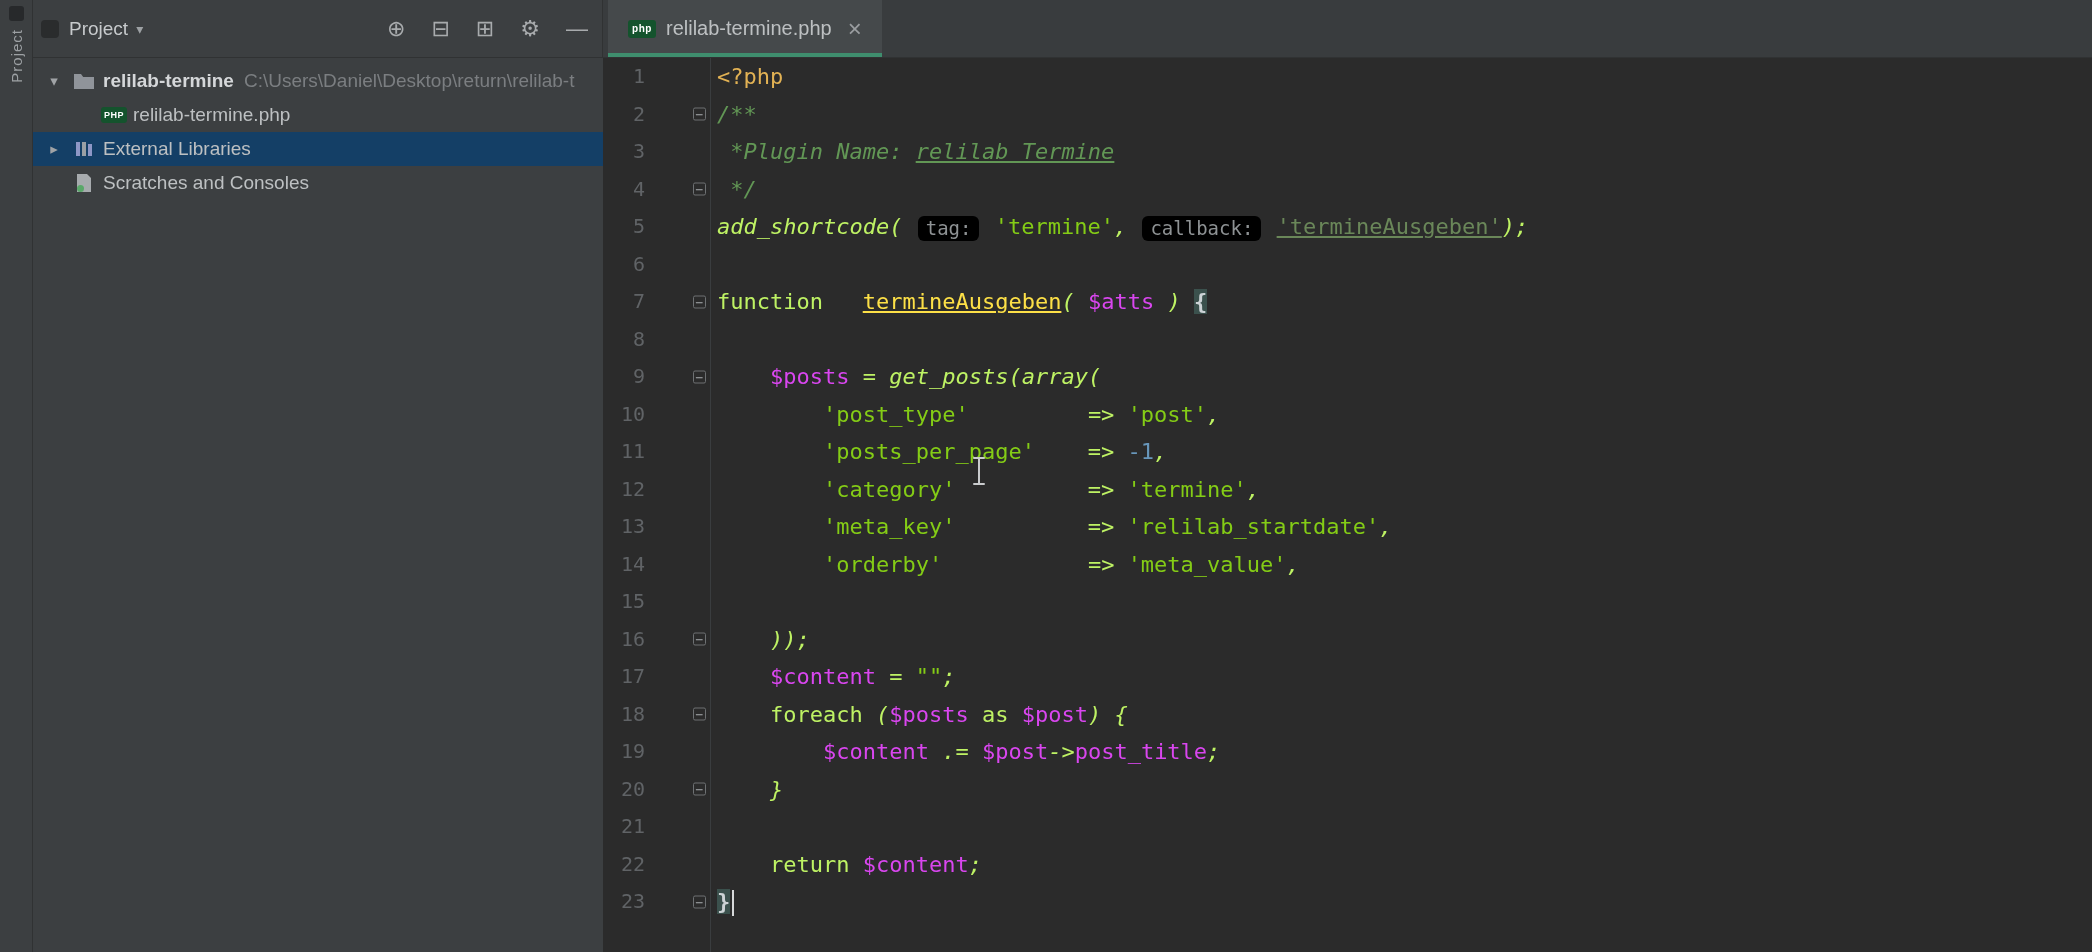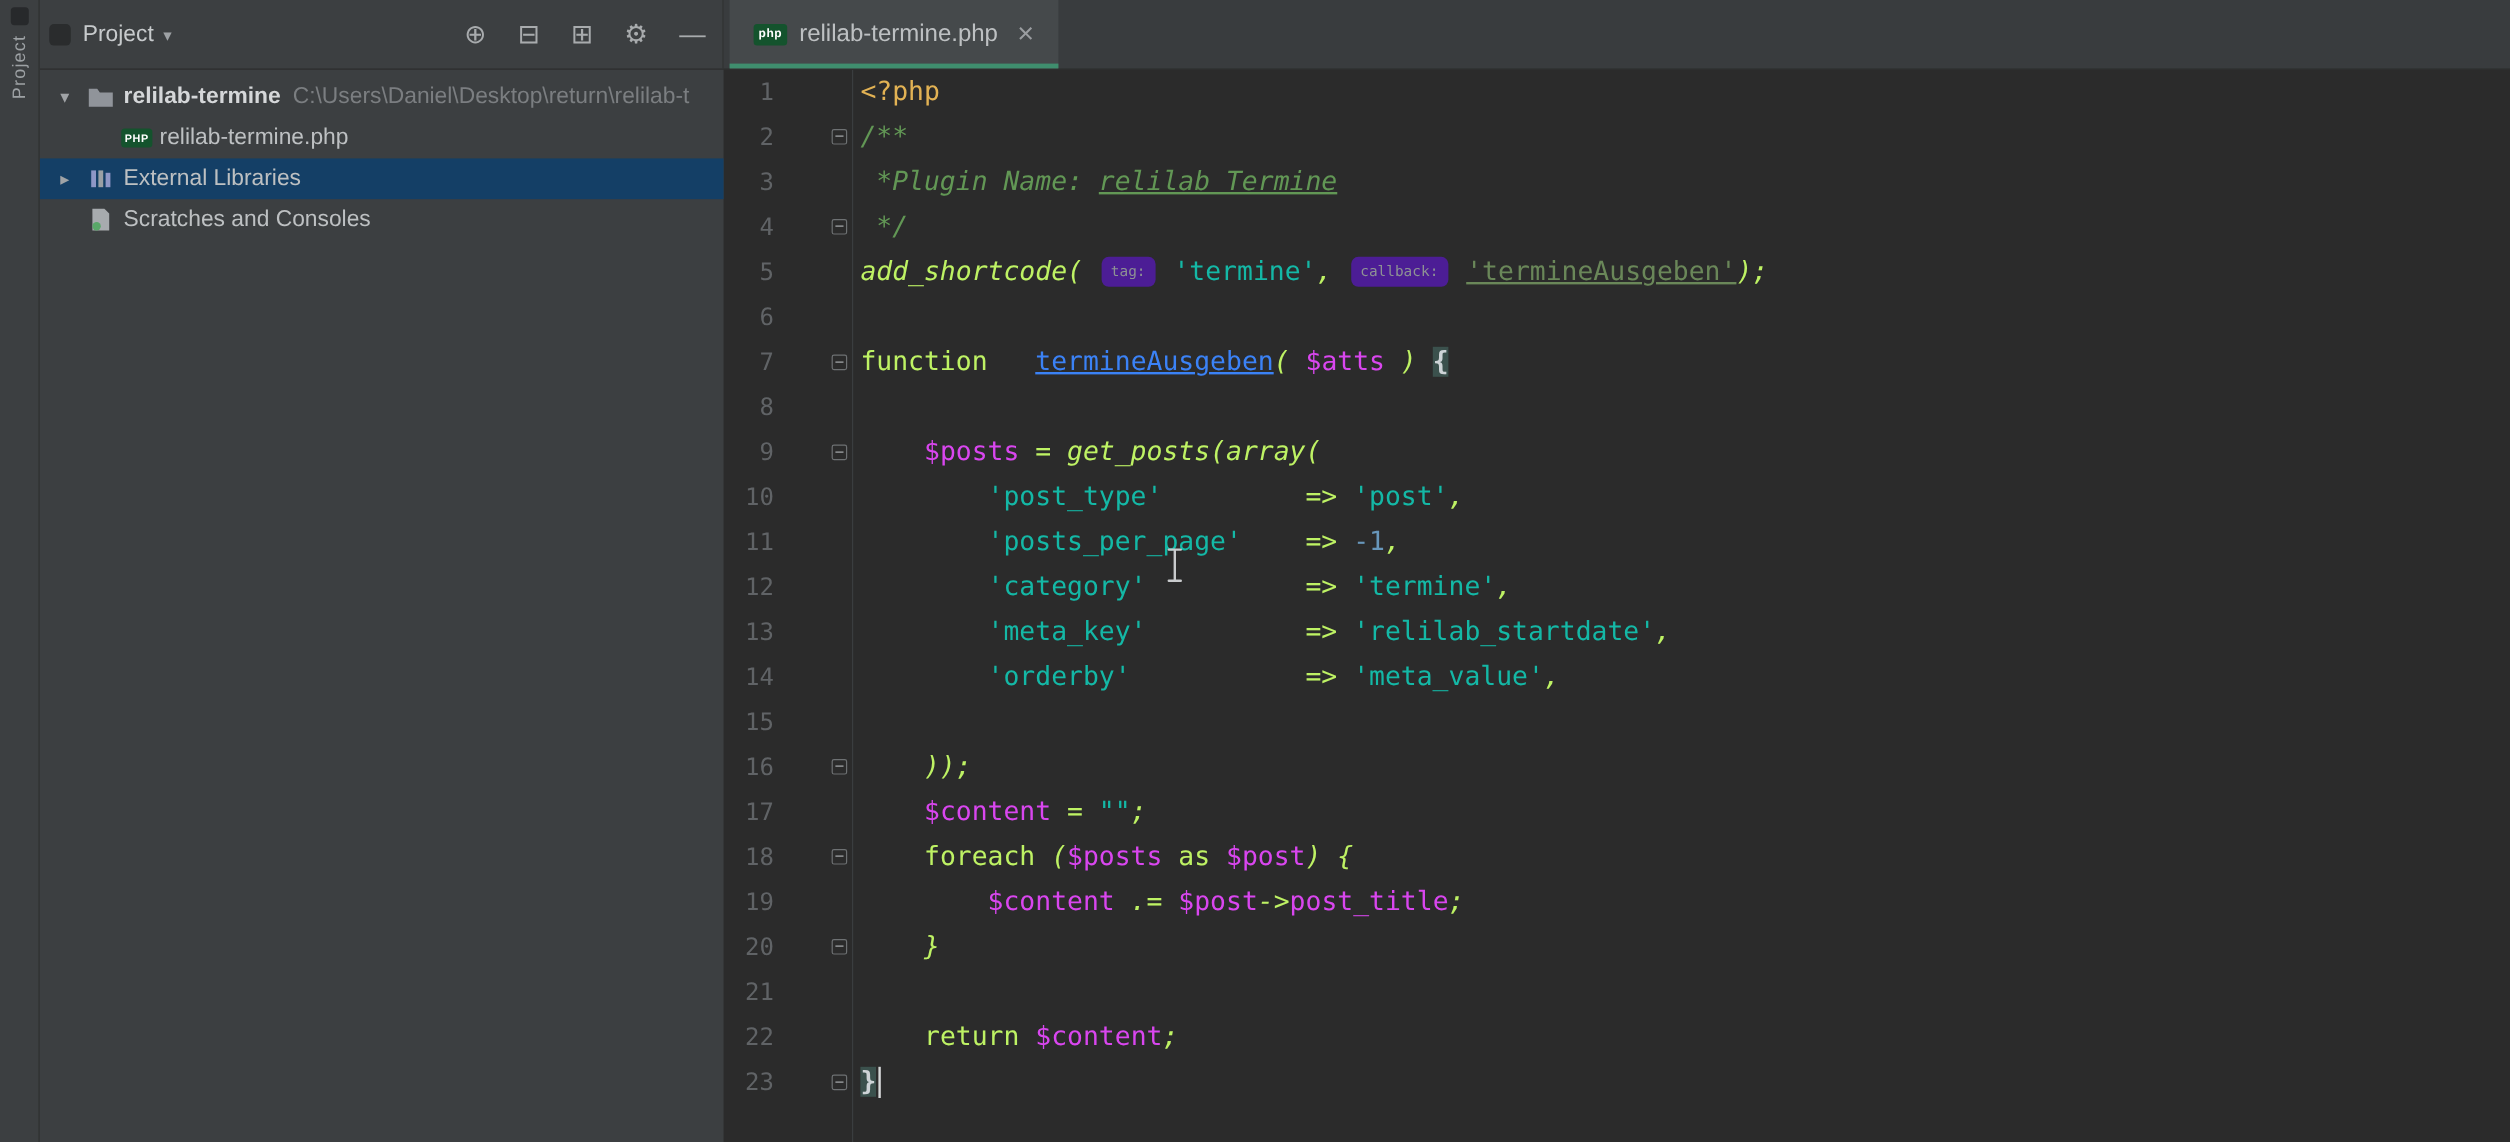--- a/index.html
+++ b/index.html
@@ -56,31 +56,31 @@
   .gutter { width:107px; flex:none; display:flex; }
   .lnum { width:42px; flex:none; text-align:right; color:#606366; font-size:20px; }
   .fold { flex:1; position:relative; }
   .fold-marker { position:absolute; right:4px; top:50%; transform:translateY(-50%);
                  width:13px; height:13px; border:1px solid #6e7173; background:#2b2b2b;
                  color:#9da0a3; font-size:13px; line-height:11px; text-align:center; border-radius:2px; }
   .code { white-space:pre; color:#a9b7c6; padding-left:7px; }
 
   .tk-d  { color:#bef264;font-style:italic; }
   .tk-k  { color:#bef264; }
-  .tk-s  { color:#14b8a6; }
+  .tk-s  { color:#84cc16; }
   .tk-su { color:#6a8759; text-decoration:underline; }
   .tk-v  { color:#d946ef; }
-  .tk-f  { color:#3b82f6; text-decoration:underline; }
+  .tk-f  { color:#fde047; text-decoration:underline; }
   .tk-n  { color:#6897bb; }
   .tk-c  { color:#629755; font-style:italic; }
   .tk-cu { color:#629755; font-style:italic; text-decoration:underline; }
   .tk-tag{ color:#e2b254; }
   .tk-b  { background:#3b514d; color:#cdd3d6; font-weight:bold; }
-  .tk-h  { display:inline-block; background:#4c1d95; color:#8e9294; border-radius:6px;
-           font-size:12px; line-height:25px; padding:0 8px; vertical-align:middle; margin:0 2px; }
+  .tk-h  { display:inline-block; background:#000000; color:#8e9294; border-radius:6px;
+           font-size:19px; line-height:25px; padding:0 8px; vertical-align:middle; margin:0 2px; }
 
   .caret { display:inline-block; width:2px; height:26px; background:#d7d9da;
            vertical-align:middle; margin-left:2px; }
 
   
   .ibeam { position:absolute; width:16px; height:28px; z-index:9; }
   .ibeam::before, .ibeam::after { content:""; position:absolute; left:2px; right:2px; height:2px;
            background:#c9cbcd; border-radius:1px; }
   .ibeam::before { top:0; } .ibeam::after { bottom:0; }
   .ibeam i { position:absolute; left:7px; top:1px; bottom:1px; width:2px; background:#c9cbcd; }

